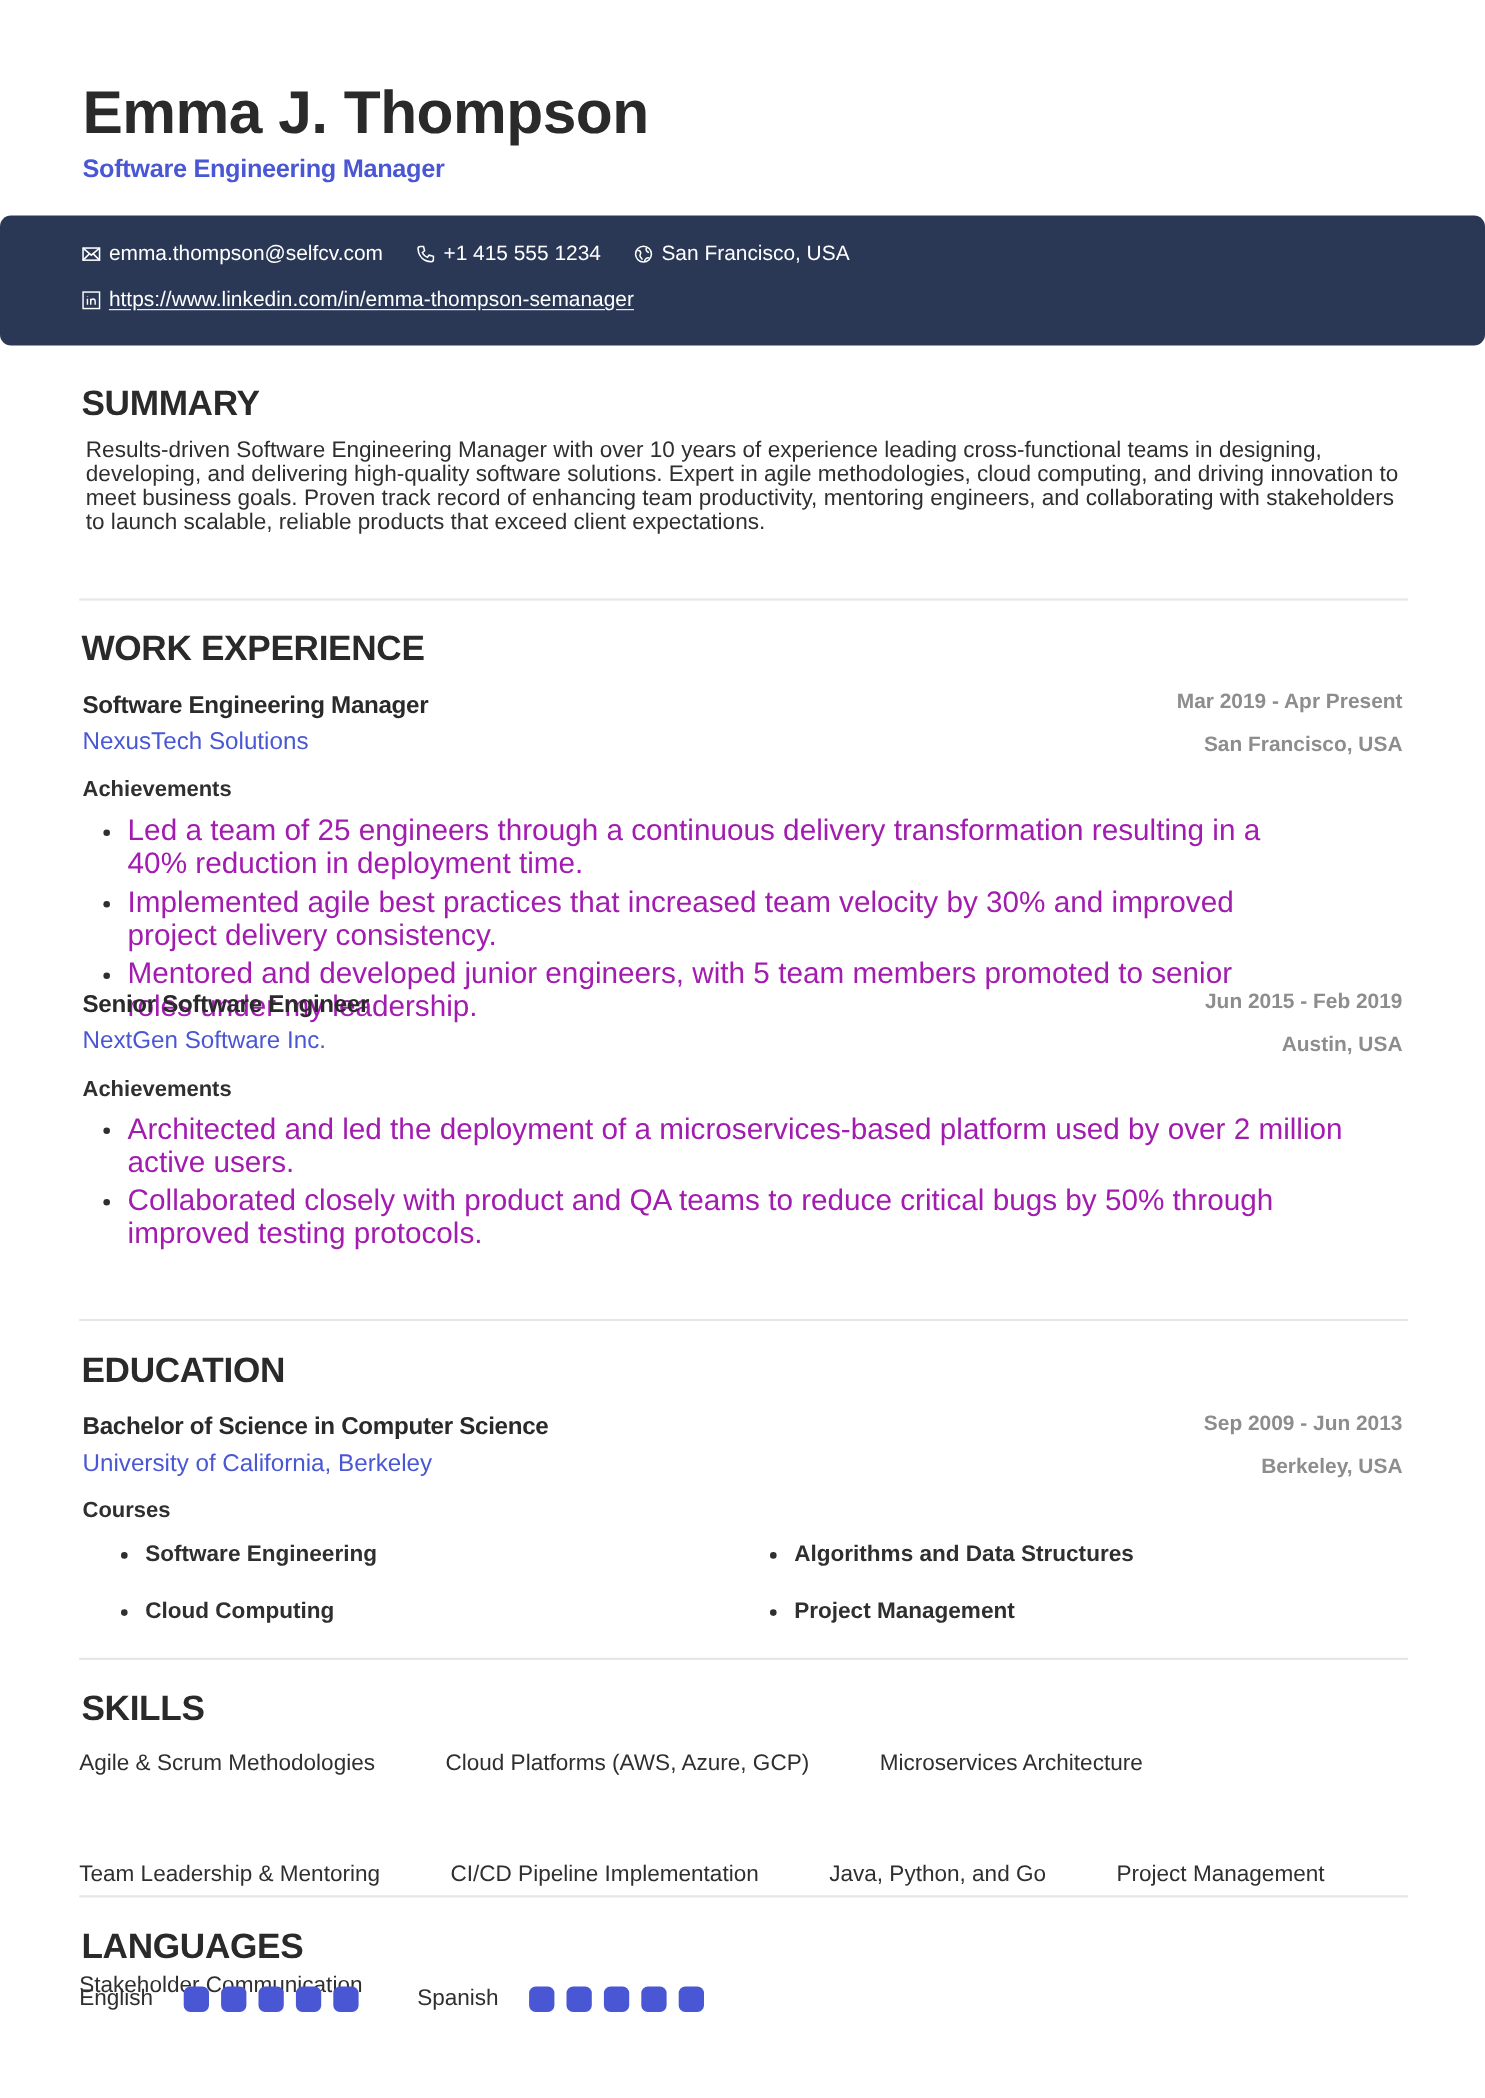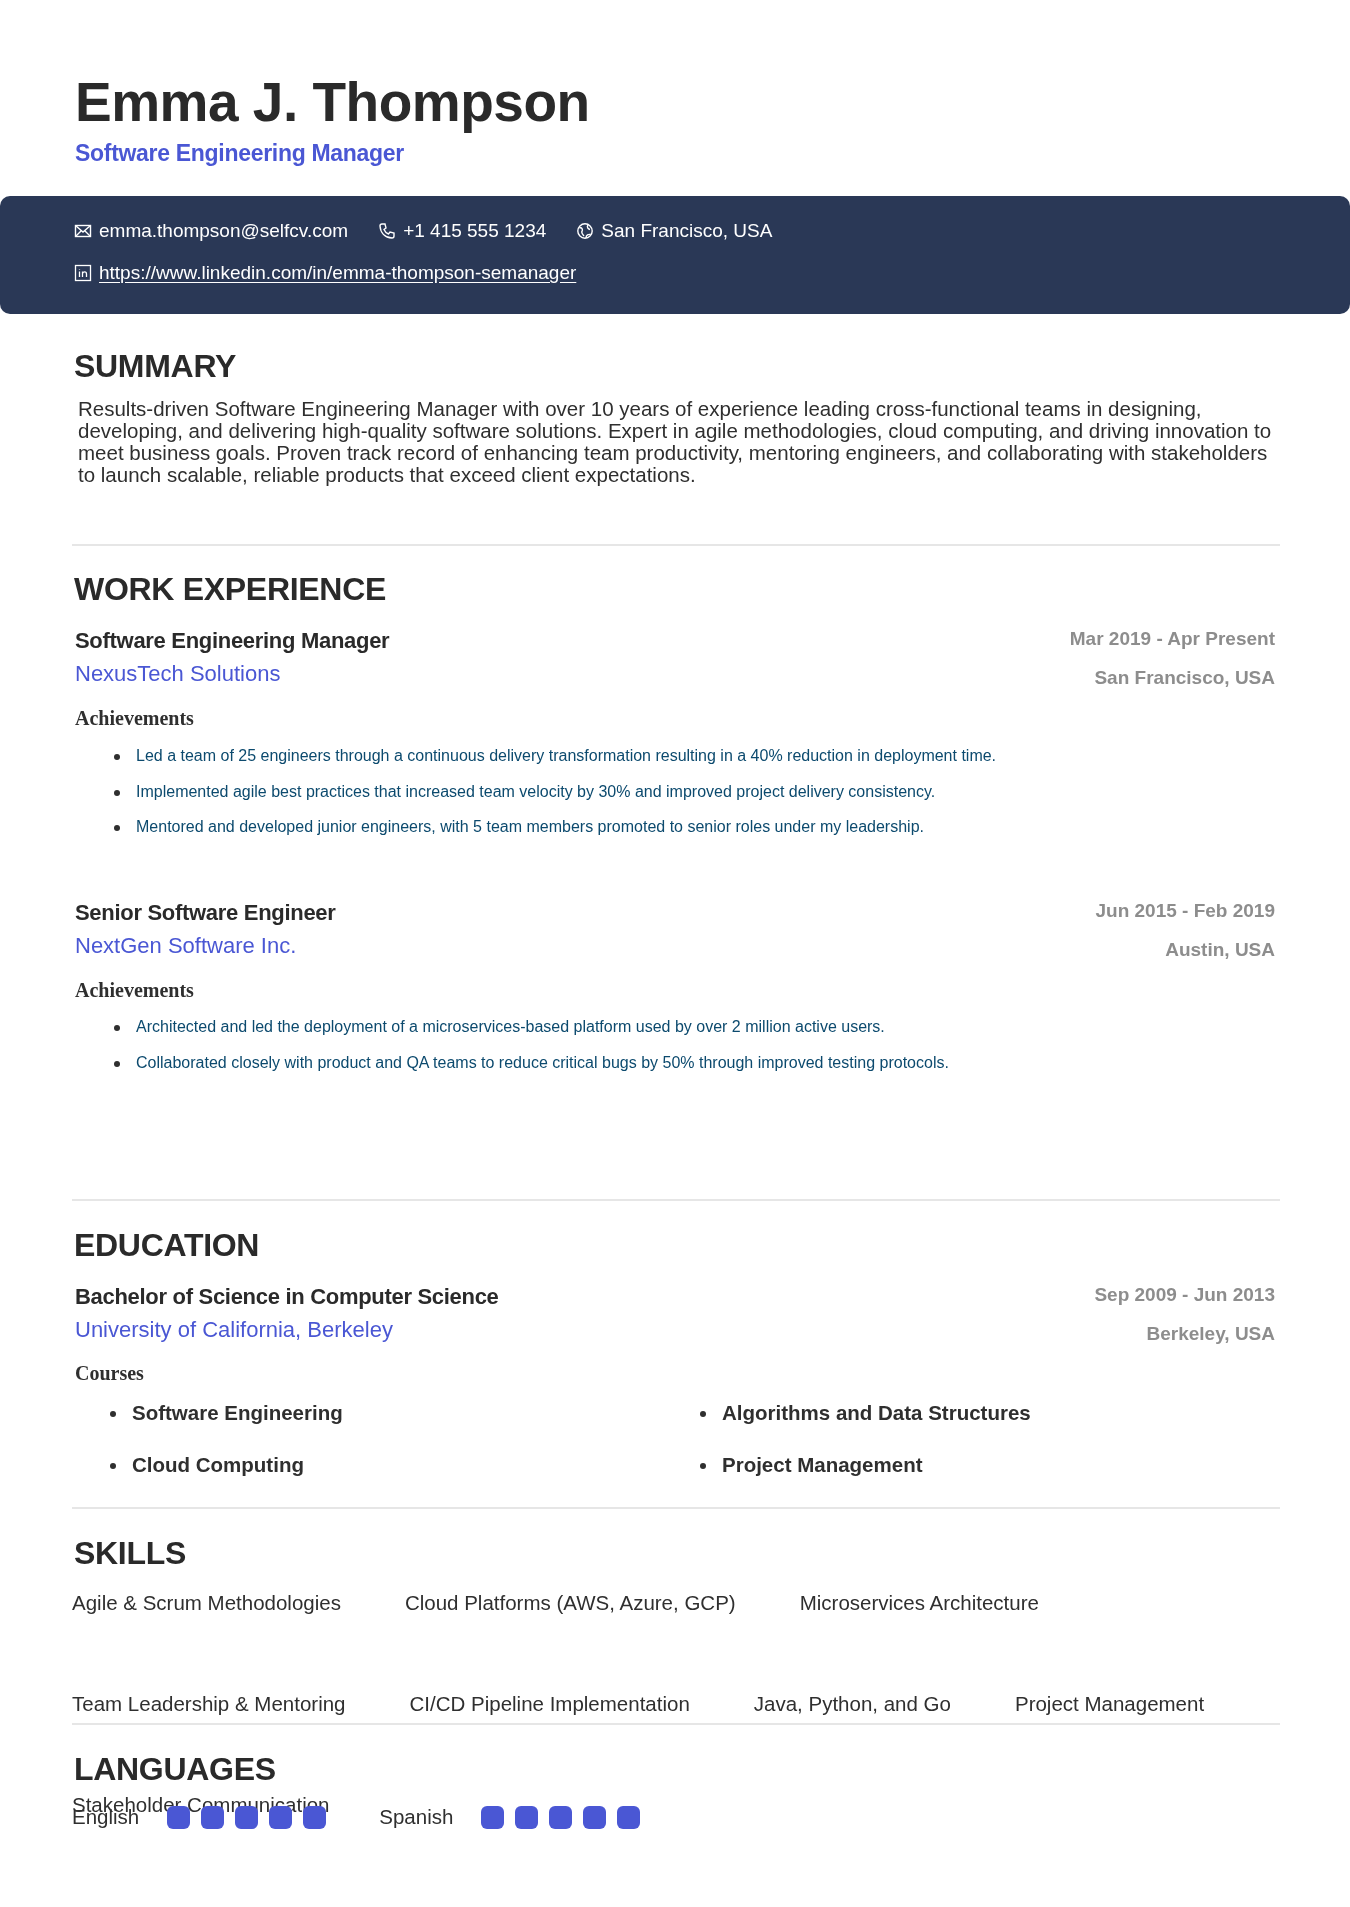--- a/index.html
+++ b/index.html
@@ -18,22 +18,22 @@
   .contact-link { color: #ffffff; text-decoration: underline; text-underline-offset: 3px; }
 
   .section-title { position: absolute; left: 74px; font-size: 32px; font-weight: 700; color: #2a2a2a; letter-spacing: -0.3px; }
   .divider { position: absolute; left: 72px; width: 1208px; height: 2px; background: #e6e6e6; }
 
   .summary { position: absolute; left: 78px; top: 398px; width: 1200px; font-size: 20.5px; line-height: 22px; color: #2f2f2f; }
 
   .job-title { position: absolute; left: 75px; font-size: 22px; font-weight: 700; color: #2a2a2a; letter-spacing: -0.3px; }
   .org { position: absolute; left: 75px; font-size: 22px; color: #4a57d4; }
   .meta { position: absolute; right: 75px; font-size: 19px; color: #8d8d8d; text-align: right; font-weight: bold; }
-  .sub-label { position: absolute; left: 75px; font-size: 20px; font-weight: 700; color: #2f2f2f; font-family: Liberation Serif, serif; }
-  .bullets { position: absolute; left: 112px; width: 1170px; list-style: none; font-size: 16px; color: #0c4a6e; }
+  .sub-label { position: absolute; left: 75px; font-size: 20px; font-weight: 700; color: #2f2f2f; }
+  .bullets { position: absolute; left: 92px; width: 1170px; list-style: none; font-size: 27px; color: #a21caf; }
   .bullets li { position: relative; padding-left: 24px; line-height: 29.5px; margin-bottom: 6px; }
   .bullets li::before { content: ""; position: absolute; left: 2px; top: 13px; width: 6px; height: 6px; border-radius: 50%; background: #2f2f2f; }
 
   .courses { position: absolute; left: 108px; top: 1398px; width: 1180px; display: grid; grid-template-columns: 590px 590px; row-gap: 23px; list-style: none; font-size: 20.5px; color: #2f2f2f; }
   .courses li { position: relative; padding-left: 24px; line-height: 29px; font-weight: bold; }
   .courses li::before { content: ""; position: absolute; left: 2px; top: 13px; width: 6px; height: 6px; border-radius: 50%; background: #2f2f2f; }
 
   .skills { position: absolute; left: 72px; top: 1588px; width: 1210px; display: flex; flex-wrap: wrap; font-size: 20.5px; color: #2f2f2f; row-gap: 9px; gap: 36px; }
   .skills span { margin-right: 28px; line-height: 29px; }
 

